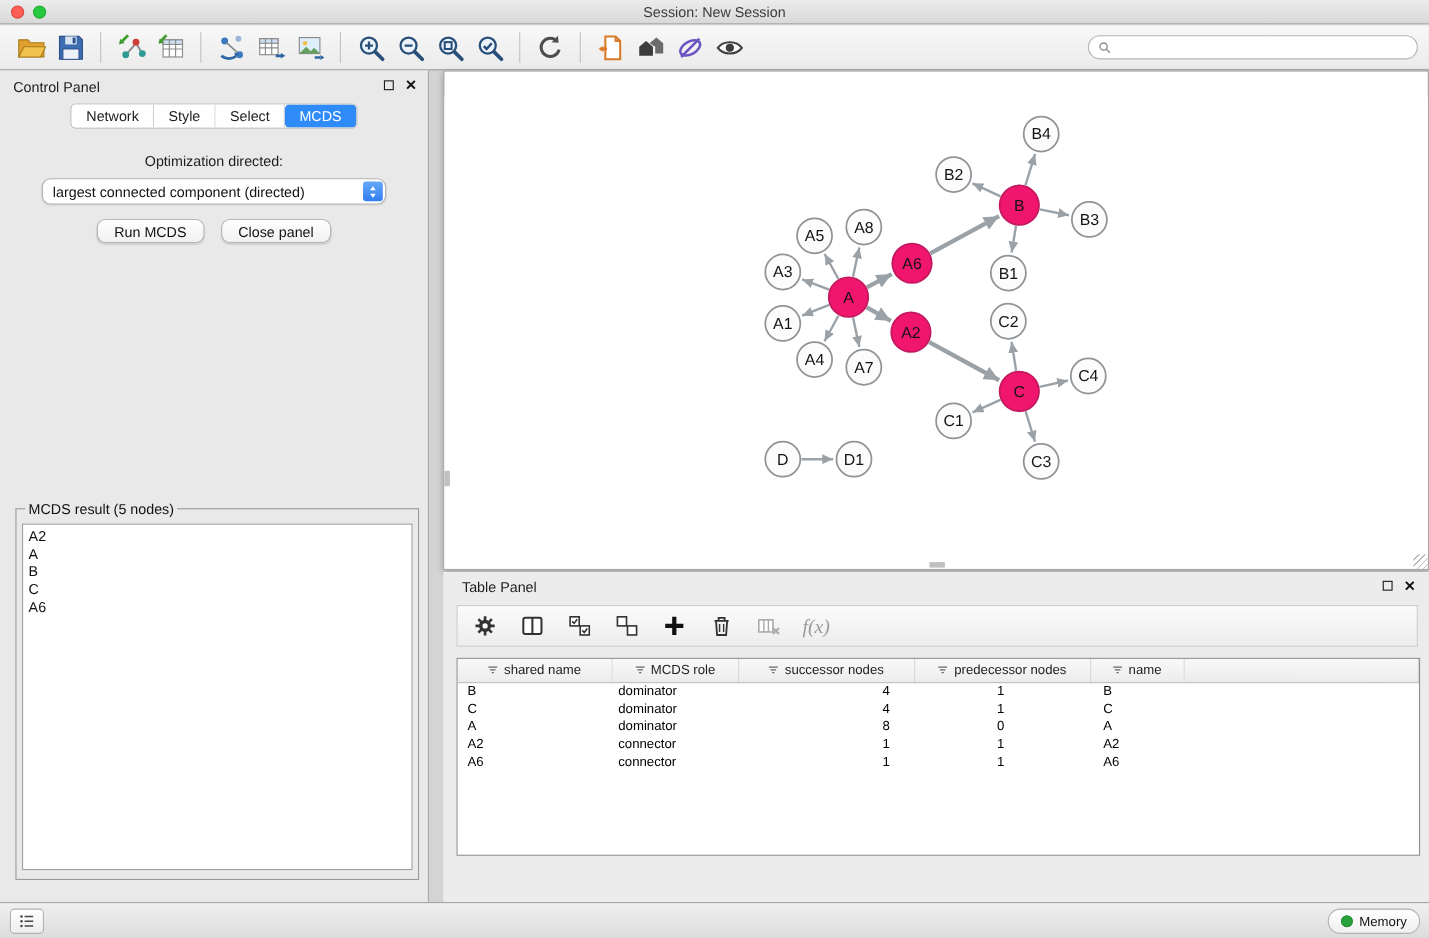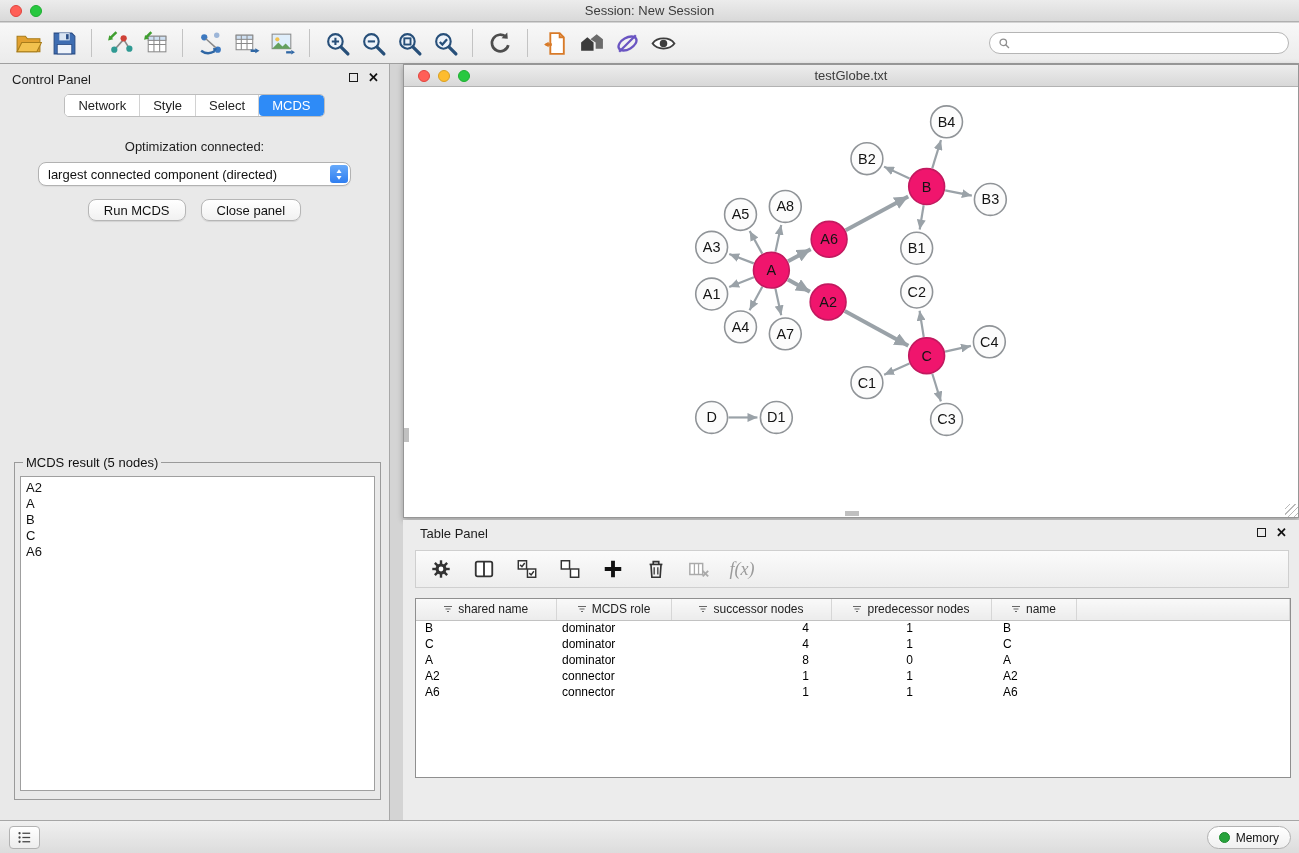--- a/index.html
+++ b/index.html
@@ -283,21 +283,21 @@
     </span>
   </div>
   <div class="seg">
     <div class="seg-wrap">
         <div class="seg-item">Network</div>
         <div class="seg-item">Style</div>
         <div class="seg-item">Select</div>
         <div class="seg-item active">MCDS</div>
       </div>
   </div>
-  <div class="opt-label">Optimization connected:</div>
+  <div class="opt-label">Optimization directed:</div>
   <div class="dropdown">
     <span>largest connected component (directed)</span>
     <span class="dd-stepper">
       <svg viewBox="0 0 10 16">
           <path d="M5 1.5 l3.2 4.5 H1.8z" fill="#fff"></path>
           <path d="M5 14.5 l-3.2-4.5 h6.4z" fill="#fff"></path>
         </svg>
     </span>
   </div>
   <div class="btn-row">
@@ -310,28 +310,20 @@
         <div class="result-item">A2</div>
         <div class="result-item">A</div>
         <div class="result-item">B</div>
         <div class="result-item">C</div>
         <div class="result-item">A6</div>
       </div>
   </fieldset>
 </div>
 
 <div class="network-window">
-  <div class="nw-titlebar">
-    <div class="lights">
-      <span class="light red"></span>
-      <span class="light yellow"></span>
-      <span class="light green"></span>
-    </div>
-    <div class="title-text">testGlobe.txt</div>
-  </div>
   <div class="nw-canvas">
     <svg viewBox="0 0 894 431" preserveAspectRatio="xMidYMid meet">
       <defs>
         <marker id="arrowS" markerUnits="userSpaceOnUse" markerWidth="10" markerHeight="9" refX="10" refY="4.5" orient="auto">
             <path d="M0 0 L10 4.5 L0 9z" fill="#9aa2a8"></path>
           </marker>
         <marker id="arrowL" markerUnits="userSpaceOnUse" markerWidth="14" markerHeight="13" refX="14" refY="6.5" orient="auto">
             <path d="M0 0 L14 6.5 L0 13z" fill="#9aa2a8"></path>
           </marker>
       </defs>

